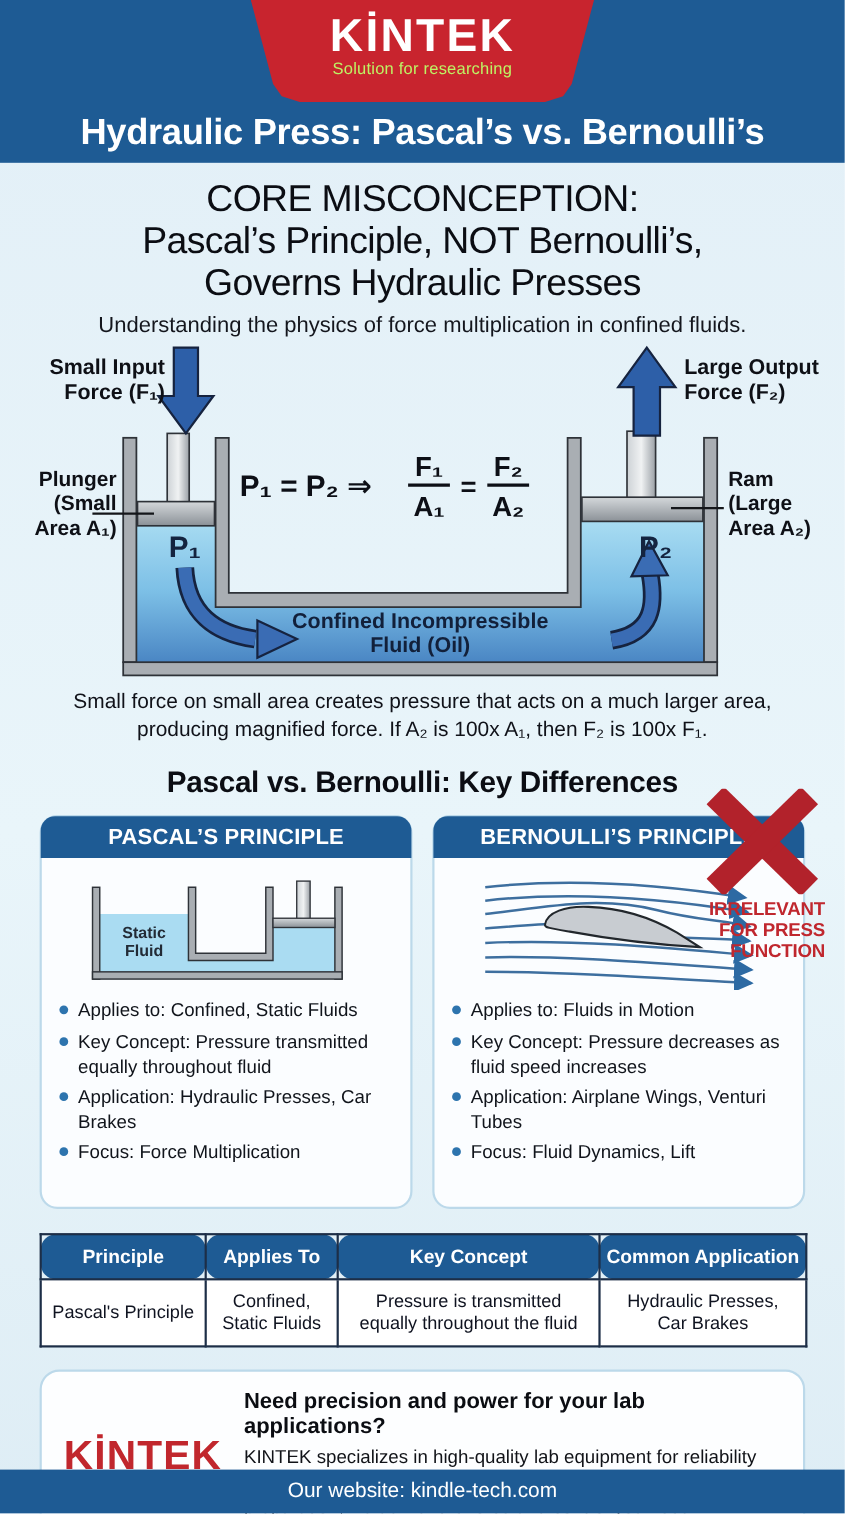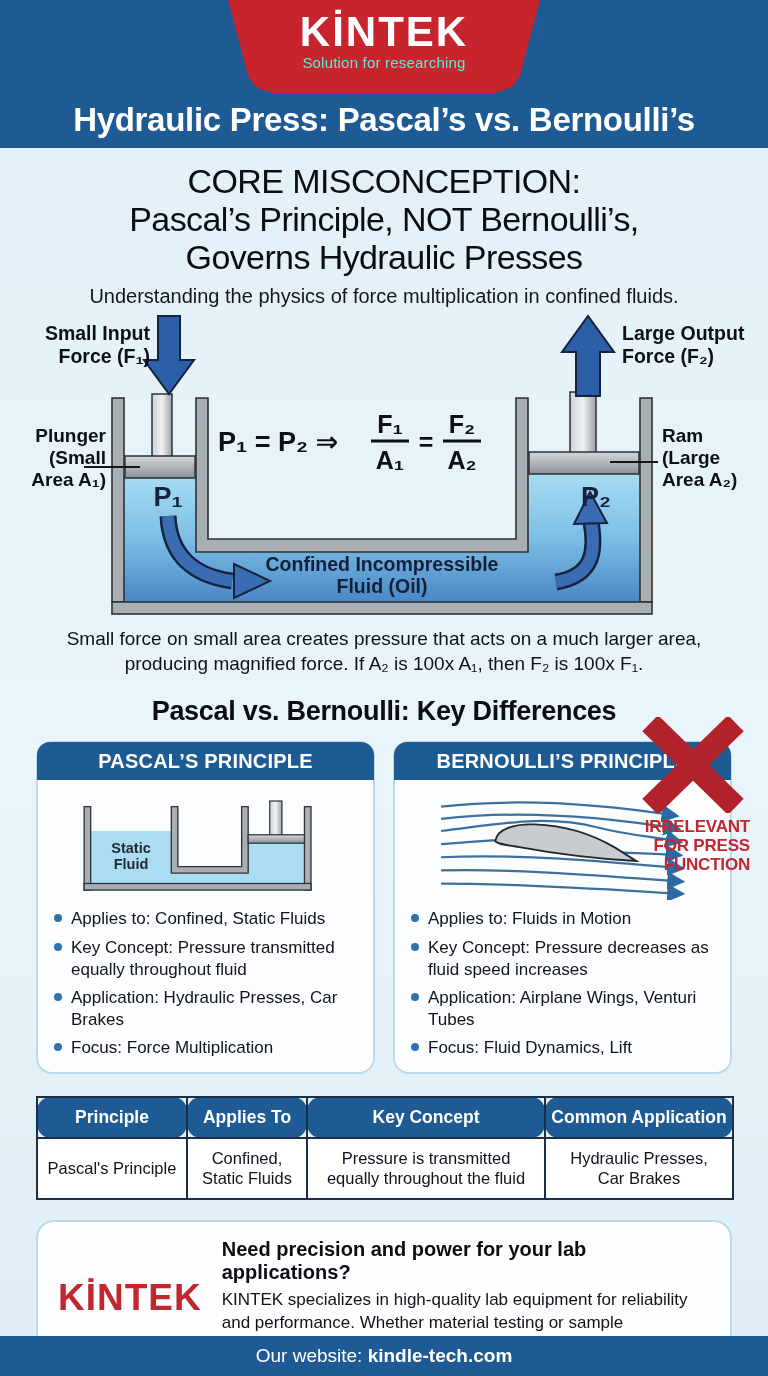--- a/index.html
+++ b/index.html
@@ -10,42 +10,42 @@
     -webkit-font-smoothing:antialiased;
   }
   
   .top-banner{height:148px;background:#1e5b94;position:relative;}
   .badge{
     position:absolute;left:50%;transform:translateX(-50%);top:0;
     width:312px;height:93px;background:#c8242e;text-align:center;
     clip-path:polygon(0 0,100% 0,93.5% 82%,91% 94%,85.5% 100%,14.5% 100%,9% 94%,6.5% 82%);
   }
   .logo-main{font-size:42px;font-weight:800;color:#ffffff;letter-spacing:2px;line-height:1.05;margin-top:10px;}
-  .logo-sub{font-size:15px;color:#5eead4;margin-top:0px;letter-spacing:.2px;}
+  .logo-sub{font-size:15px;color:#bef264;margin-top:0px;letter-spacing:.2px;}
   .main-title{
     position:absolute;bottom:9px;width:100%;text-align:center;color:#ffffff;
     font-size:33px;font-weight:800;letter-spacing:-.3px;
   }
   
   .hero{margin-top:14px;text-align:center;}
   .hero-line{font-size:34px;font-weight:400;color:#0b0d13;line-height:1.12;letter-spacing:-.6px;}
   .subtitle{font-size:20px;margin-top:9px;color:#14161d;text-align:center;}
   
   .press-svg{display:block;margin-top:2px;}
   .caption{ text-align:center;font-size:19px;line-height:1.32;color:#101219;margin-top:6px;}
   
   .section-heading{font-size:27px;font-weight:800;text-align:center;margin-top:20px;color:#0b0d13;letter-spacing:-.3px;}
   .cards{display:flex;gap:18px;padding:0 36px;margin-top:14px;align-items:stretch;}
   .card{flex:1;background:#fbfdff;border:2px solid #bcd9ea;border-radius:16px;position:relative;}
   .card-header{
     background:#1e5b94;border-radius:13px 13px 0 0;height:38px;margin:-1px -1px 0 -1px;
     display:flex;align-items:center;justify-content:center;
     color:#fff;font-weight:800;font-size:20px;letter-spacing:.2px;
   }
-  .card-body{padding:8px 16px 6px;border-radius:29px;}
+  .card-body{padding:8px 16px 31px;border-radius:29px;}
   .card-fig{display:block;margin:4px auto 8px;}
   .bullets{margin:4px 0 0;padding:0;list-style:none;}
   .bullets li{display:flex;gap:9px;margin-bottom:7px;}
   .dot{width:8px;height:8px;border-radius:50%;background:#2d74ae;margin-top:6px;flex:none;}
   .bullet-text{font-size:17px;line-height:1.27;color:#10141b;}
   .bullet-label{font-weight:400;}
   .stamp-x{position:absolute;top:-26px;right:-14px;width:102px;height:96px;}
   .stamp-text{
     position:absolute;top:74px;right:-20px;width:132px;text-align:right;
     color:#c0272e;font-weight:800;font-size:17px;line-height:1.12;white-space:pre-line;letter-spacing:-.2px;
@@ -63,21 +63,21 @@
     background:#fdfeff;border:2px solid #bcd9ea;border-radius:18px;padding:16px 20px 18px;
   }
   .cta-logo{color:#c1272d;font-weight:800;font-size:37px;letter-spacing:1px;flex:none;}
   .cta-head{font-size:20px;font-weight:800;color:#0b0d12;margin-bottom:5px;}
   .cta-body{font-size:17px;line-height:1.33;color:#111318;}
   
   .site-bar{
     position:absolute;bottom:0;left:0;width:100%;height:40px;background:#1e5b94;
     display:flex;align-items:center;justify-content:center;color:#fff;font-size:19px;
   }
-  .site-bold{font-weight:700;}
+  .site-bold{font-weight:400;}
   .pre{white-space:pre;}
   svg text{font-family:"Liberation Sans","DejaVu Sans",sans-serif;}
 </style>
 </head>
 <body>
 
 <div class="top-banner">
   <div class="badge">
     <div class="logo-main">KİNTEK</div>
     <div class="logo-sub">Solution for researching</div>

